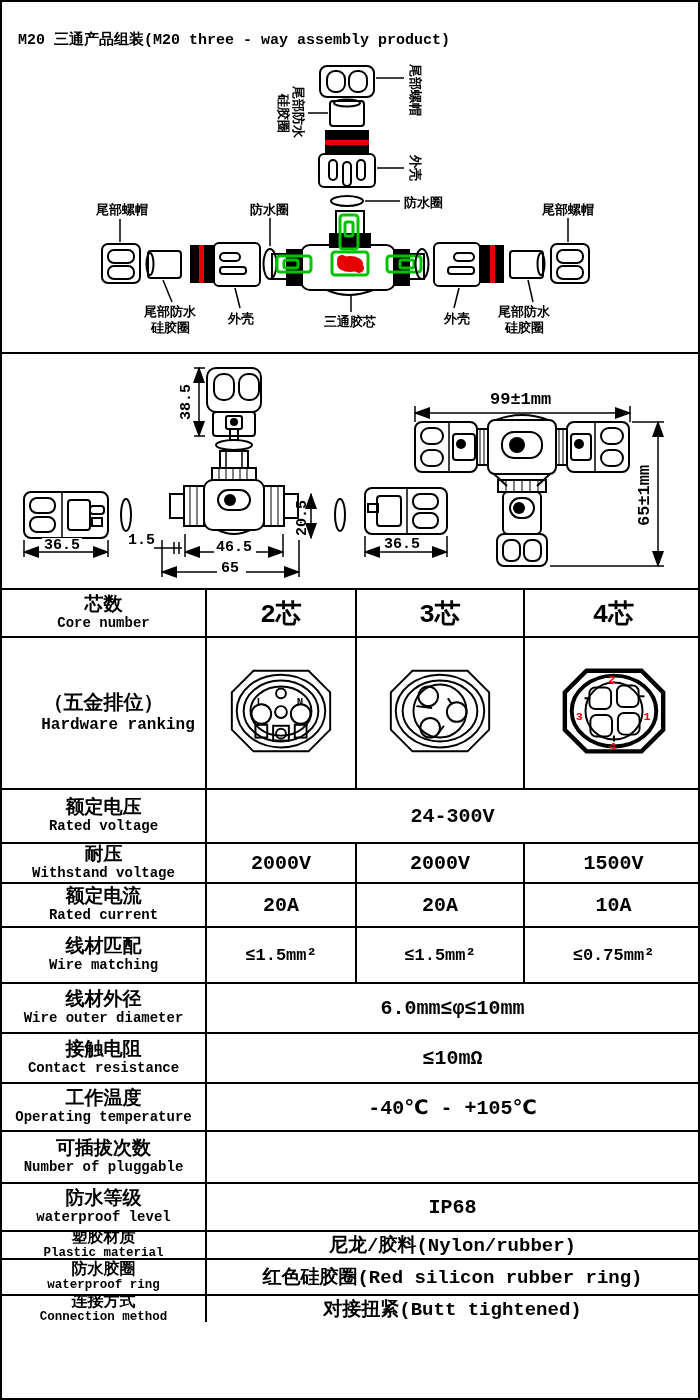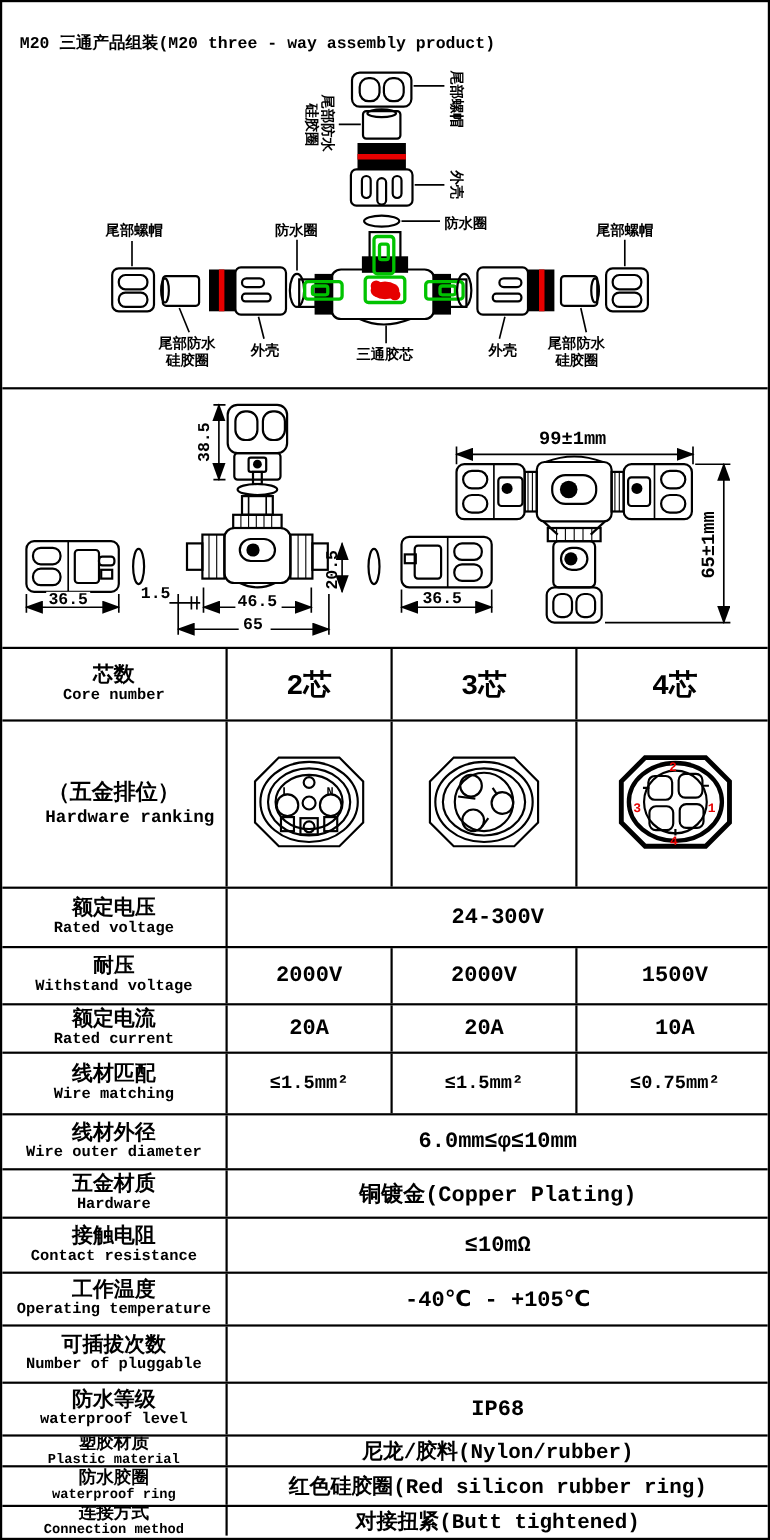--- a/index.html
+++ b/index.html
@@ -274,21 +274,21 @@
       <text x="219" y="218" class="dim">65</text>
       <text transform="rotate(-90 304 182)" x="304" y="182" class="dim">20.5</text>
       <text x="488" y="50" class="dimL">99±1mm</text>
       <text transform="rotate(-90 647 172)" x="647" y="172" class="dimL">65±1mm</text>
       <text x="382" y="194" class="dim">36.5</text>
     </svg>
   </section>
 
   <section id="specTable">
 
-    <div class="row" style="height:64px">
+    <div class="row" style="height:46px">
       <div class="cell label">
         <div class="zh">芯数</div>
         <div class="en">Core number</div>
       </div>
       <div class="cell c2 hdr">2芯</div>
       <div class="cell c3 hdr">3芯</div>
       <div class="cell c4 hdr">4芯</div>
     </div>
 
     <div class="row" style="height:152px">
@@ -357,21 +357,21 @@
     </div>
 
     <div class="row" style="height:54px">
       <div class="cell label">
         <div class="zh">额定电压</div>
         <div class="en">Rated voltage</div>
       </div>
       <div class="cell merged val">24-300V</div>
     </div>
 
-    <div class="row" style="height:52px">
+    <div class="row" style="height:40px">
       <div class="cell label">
         <div class="zh">耐压</div>
         <div class="en">Withstand voltage</div>
       </div>
       <div class="cell c2 val">2000V</div>
       <div class="cell c3 val">2000V</div>
       <div class="cell c4 val">1500V</div>
     </div>
 
     <div class="row" style="height:44px">
@@ -395,27 +395,20 @@
     </div>
 
     <div class="row" style="height:50px">
       <div class="cell label">
         <div class="zh">线材外径</div>
         <div class="en">Wire outer diameter</div>
       </div>
       <div class="cell merged val">6.0mm≤φ≤10mm</div>
     </div>
 
-    <div class="row" style="height:44px">
-      <div class="cell label">
-        <div class="zh">五金材质</div>
-        <div class="en">Hardware</div>
-      </div>
-      <div class="cell merged val">铜镀金(Copper Plating)</div>
-    </div>
 
     <div class="row" style="height:50px">
       <div class="cell label">
         <div class="zh">接触电阻</div>
         <div class="en">Contact resistance</div>
       </div>
       <div class="cell merged val">≤10mΩ</div>
     </div>
 
     <div class="row" style="height:48px">

